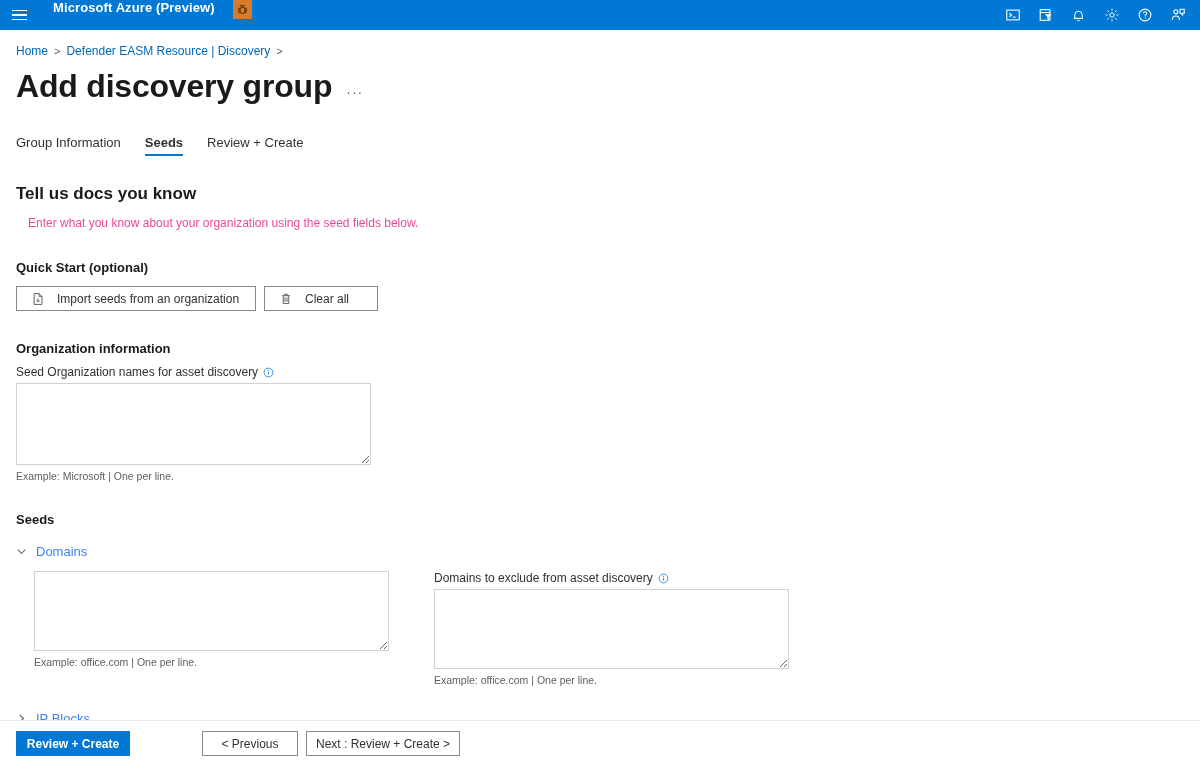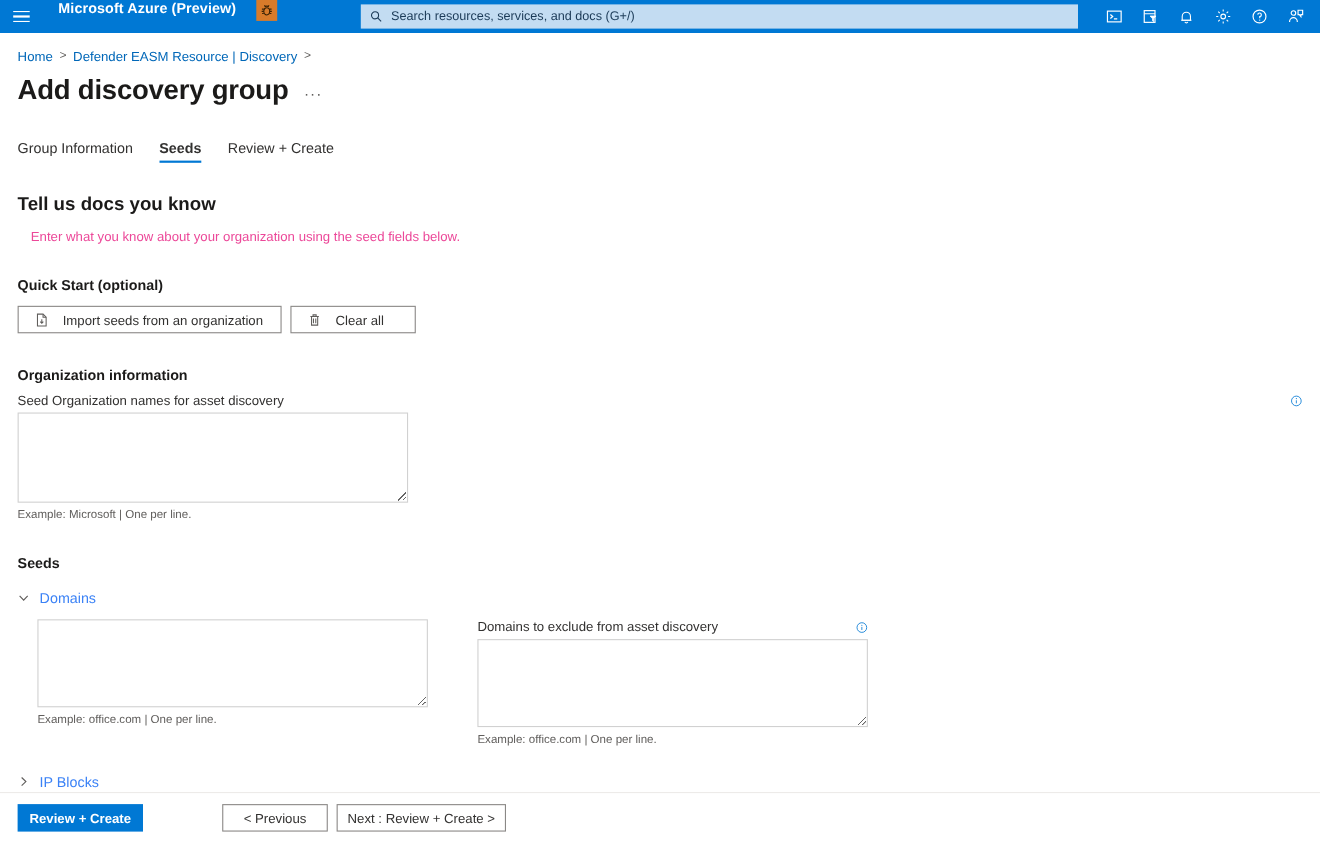--- a/index.html
+++ b/index.html
@@ -82,21 +82,21 @@
   }
   .breadcrumb a {
     color: #0067b8; text-decoration: none; cursor: pointer;
   }
   .breadcrumb .sep { color: #605e5c; margin: 0 6px; font-size: 11px; }
   .title-row {
     display: flex; align-items: baseline;
     margin-top: 8px;
   }
   .title {
-    font-size: 25px;
+    font-size: 32px;
     font-weight: bold;
     color: #1b1a19;
     letter-spacing: -.2px;
   }
   .title-ellipsis {
     margin-left: 14px; color: #605e5c; font-size: 14px; cursor: pointer;
     letter-spacing: 1px;
   }
 
   
@@ -146,21 +146,20 @@
     font-family: "Liberation Sans", sans-serif;
   }
   .btn-outline .bicon { display: flex; align-items: center; }
   .btn-import { width: 240px; }
   .btn-clear { width: 114px; }
 
   .fieldlabel {
     font-size: 12px; color: #323130;
     display: flex; align-items: center; gap: 5px;
     margin-bottom: 4px;
-    justify-content: space-between;
   }
   .info-icon { display: flex; align-items: center; cursor: pointer; }
 
   textarea.ta {
     border: 1px solid #d1d1d1;
     background: #ffffff;
     outline: none;
     font-family: "Liberation Sans", sans-serif;
     font-size: 12px;
     color: #323130;
@@ -233,29 +232,20 @@
   <div class="preview-badge">
     <svg width="13" height="13" viewBox="0 0 16 16" fill="none" stroke="#3b2305" stroke-width="1.2">
       <ellipse cx="8" cy="9" rx="3.3" ry="4"></ellipse>
       <path d="M6 4.2 C6 2.8 10 2.8 10 4.2"></path>
       <path d="M4.7 6.5 H2.6 M4.7 9 H2.3 M4.7 11.5 H2.8"></path>
       <path d="M11.3 6.5 H13.4 M11.3 9 H13.7 M11.3 11.5 H13.2"></path>
       <path d="M6.4 3.6 L5.4 2.2 M9.6 3.6 L10.6 2.2"></path>
     </svg>
   </div>
 
-  <div class="searchwrap">
-    <span class="sicon">
-      <svg width="12" height="12" viewBox="0 0 16 16" fill="none" stroke="#1b3a57" stroke-width="1.3">
-        <circle cx="6.6" cy="6.6" r="4.3"></circle>
-          <path d="M9.8 9.8 L14 14"></path>
-      </svg>
-    </span>
-    <input type="text" placeholder="Search resources, services, and docs (G+/)" style="">
-  </div>
 
   <div class="topicons">
     <div class="ticon">
       <svg width="16" height="16" viewBox="0 0 18 18" fill="none" stroke="#ffffff" stroke-width="1.2">
         <rect x="2" y="3.5" width="14" height="11"></rect>
         <path d="M5 7 L7.3 9 L5 11" stroke-width="1.3"></path>
           <path d="M8.6 11.4 H12"></path>
       </svg>
     </div>
     <div class="ticon">

